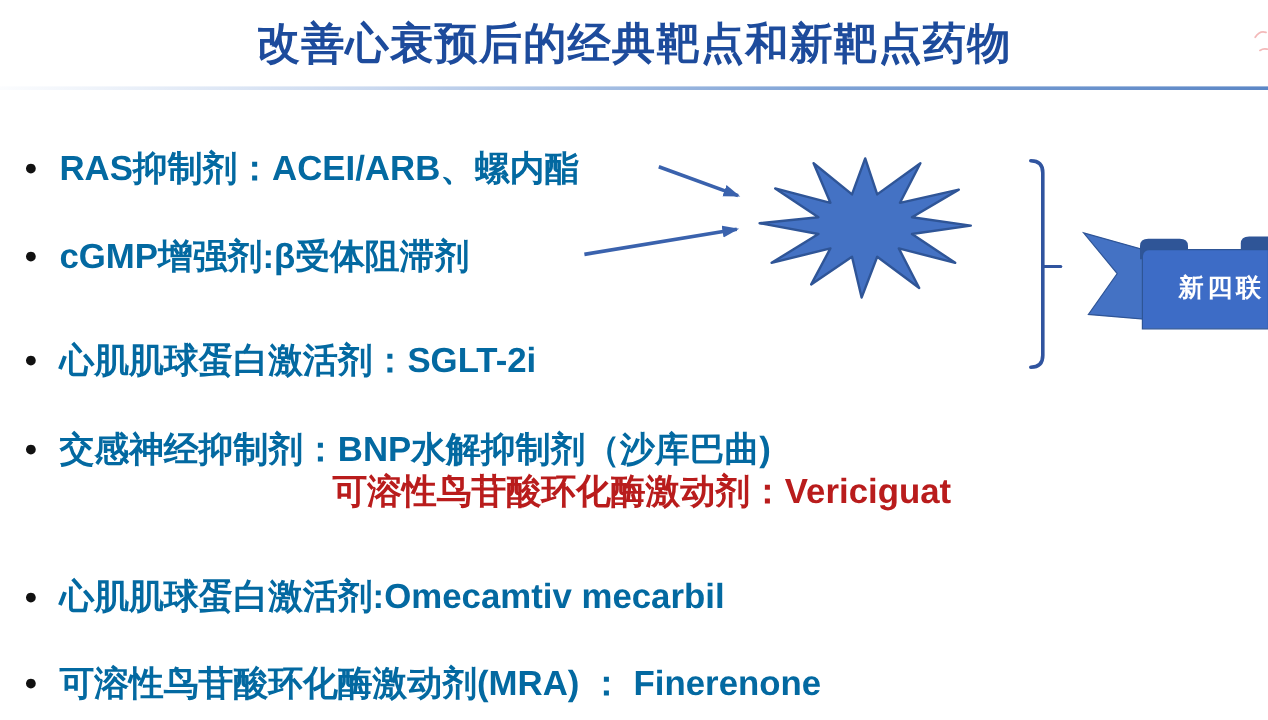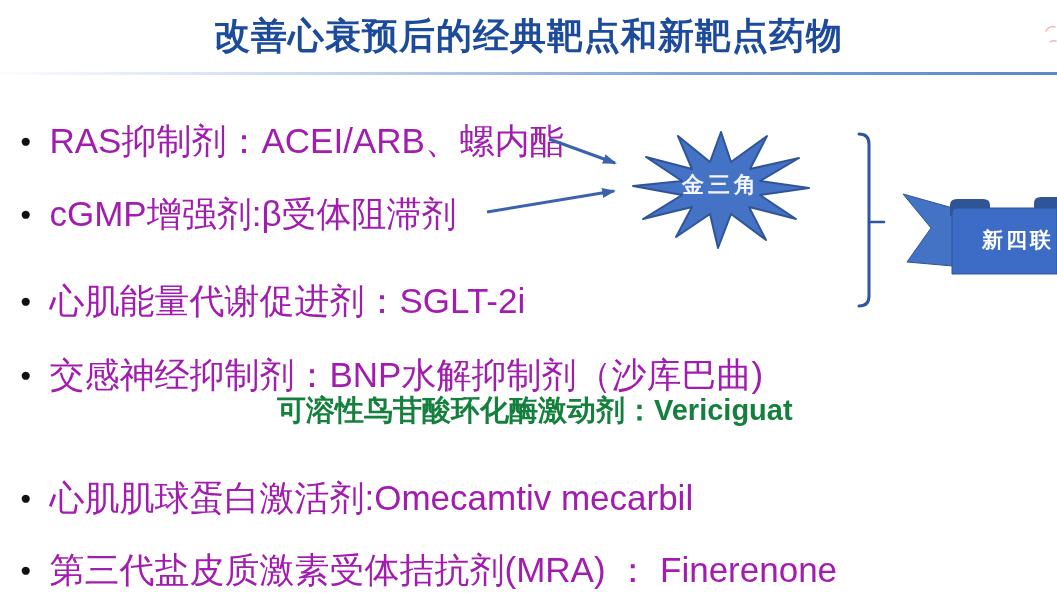--- a/index.html
+++ b/index.html
@@ -27,27 +27,27 @@
     display:flex;align-items:flex-start;
     white-space:nowrap;
   }
   .bullet-dot{
     font-size:19px;line-height:36px;
     color:#111111;
     margin-right:18px;
     flex:0 0 auto;
   }
   .bullet-text{
-    font-size:35px;font-weight:normal;line-height:36px;
-    color:#a21caf;
+    font-size:29px;font-weight:bold;line-height:36px;
+    color:#0369a1;
   }
   .bullet-cont{
     position:absolute;
     font-size:29px;font-weight:bold;line-height:36px;
-    color:#15803d;white-space:nowrap;
+    color:#b91c1c;white-space:nowrap;
   }
   .shape-label{
     position:absolute;
     color:#ffffff;
     font-weight:bold;
     text-align:center;
     white-space:nowrap;
   }
   .starburst-label{
     top:170px;left:648px;width:146px;
@@ -73,37 +73,37 @@
     <span class="bullet-text">RAS抑制剂：ACEI/ARB、螺内酯</span>
   </div>
 
   <div class="bullet-row" style="top:196px;">
     <span class="bullet-dot">●</span>
     <span class="bullet-text">cGMP增强剂:β受体阻滞剂</span>
   </div>
 
   <div class="bullet-row" style="top:283px;">
     <span class="bullet-dot">●</span>
-    <span class="bullet-text">心肌能量代谢促进剂：SGLT-2i</span>
+    <span class="bullet-text">心肌肌球蛋白激活剂：SGLT-2i</span>
   </div>
 
   <div class="bullet-row" style="top:357px;">
     <span class="bullet-dot">●</span>
     <span class="bullet-text">交感神经抑制剂：BNP水解抑制剂（沙库巴曲)</span>
   </div>
   <div class="bullet-cont" style="top:392px;left:277px;">可溶性鸟苷酸环化酶激动剂：Vericiguat</div>
 
   <div class="bullet-row" style="top:480px;">
     <span class="bullet-dot">●</span>
     <span class="bullet-text">心肌肌球蛋白激活剂:Omecamtiv mecarbil</span>
   </div>
 
   <div class="bullet-row" style="top:552px;">
     <span class="bullet-dot">●</span>
-    <span class="bullet-text">第三代盐皮质激素受体拮抗剂(MRA) ： Finerenone</span>
+    <span class="bullet-text">可溶性鸟苷酸环化酶激动剂(MRA) ： Finerenone</span>
   </div>
 
   <svg class="overlay" width="1057" height="600" viewBox="0 0 1057 600">
     <defs>
       <marker id="ah" markerUnits="userSpaceOnUse" markerWidth="16" markerHeight="12" refX="12" refY="5" orient="auto">
         <path d="M0,0 L14,5 L0,10 Z" fill="#3a62ad"></path>
       </marker>
     </defs>
 
     <g>
@@ -129,16 +129,15 @@
 
       <path d="M952,274 L952,214 Q952,208 958,208 L1057,208 L1057,274 Z" fill="#3d6cc6" stroke="#2e5596" stroke-width="1"></path>
     </g>
 
     <g stroke="#f0a8a8" stroke-width="1.5" fill="none" stroke-linecap="round" opacity="0.8">
       <path d="M1046,31 q4,-6 9,-4"></path>
       <path d="M1050,42 q3,-2 6,-1"></path>
     </g>
   </svg>
 
-  <div class="shape-label starburst-label">金三角</div>
   <div class="shape-label ribbon-label">新四联</div>
 
 </div>
 
 </body></html>

